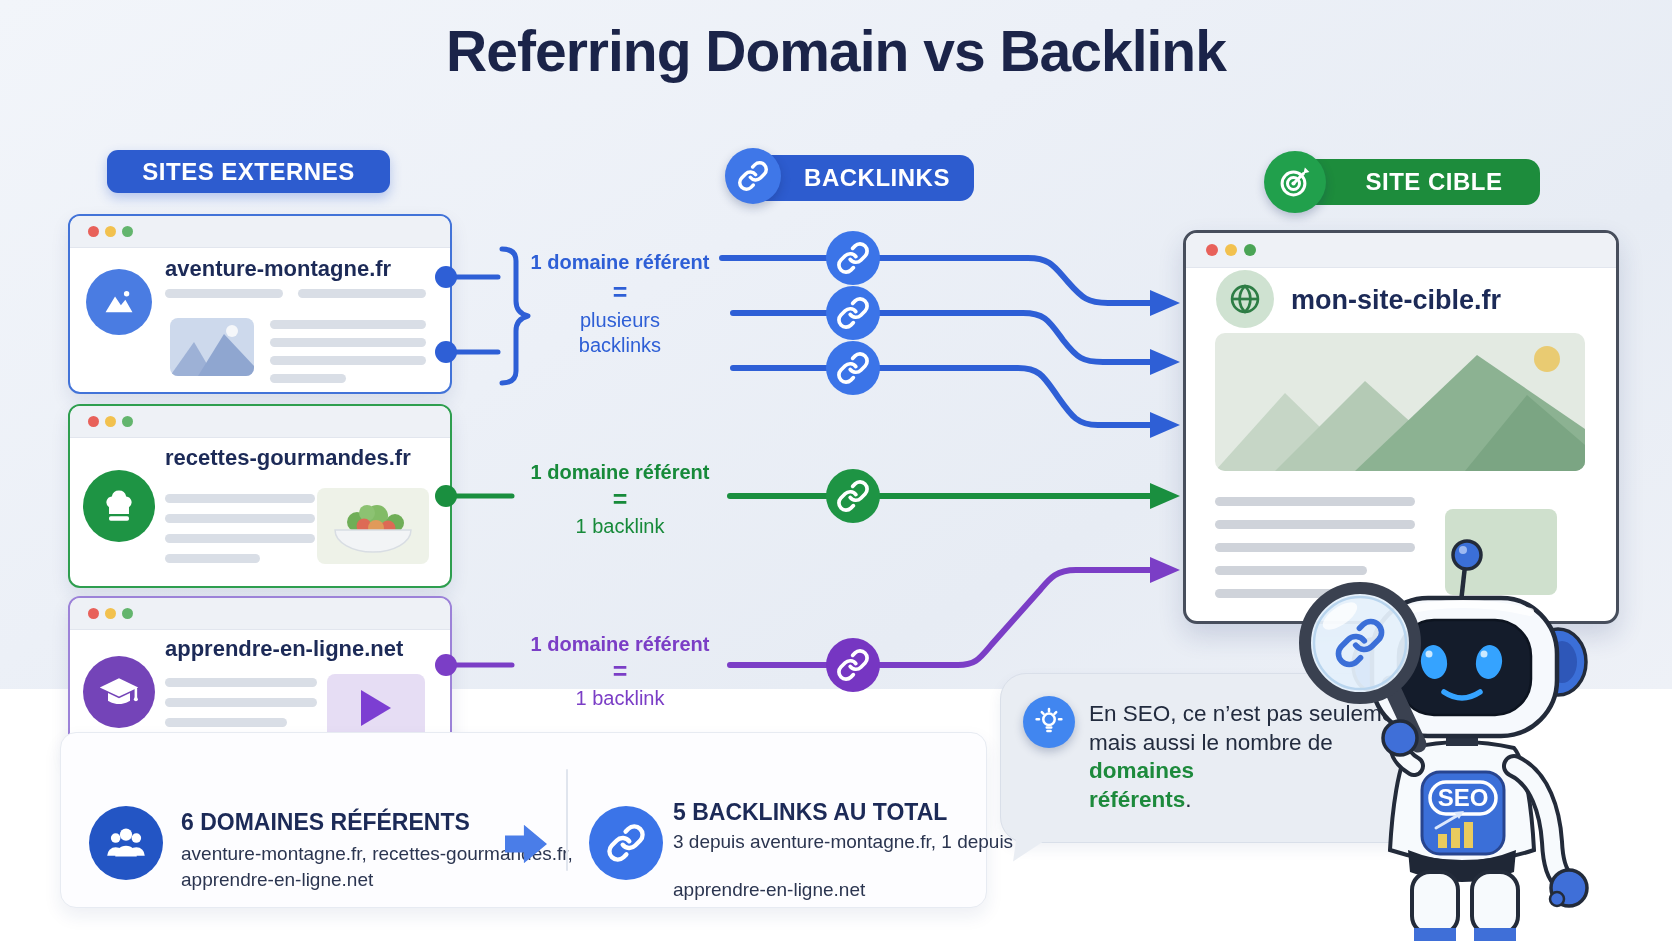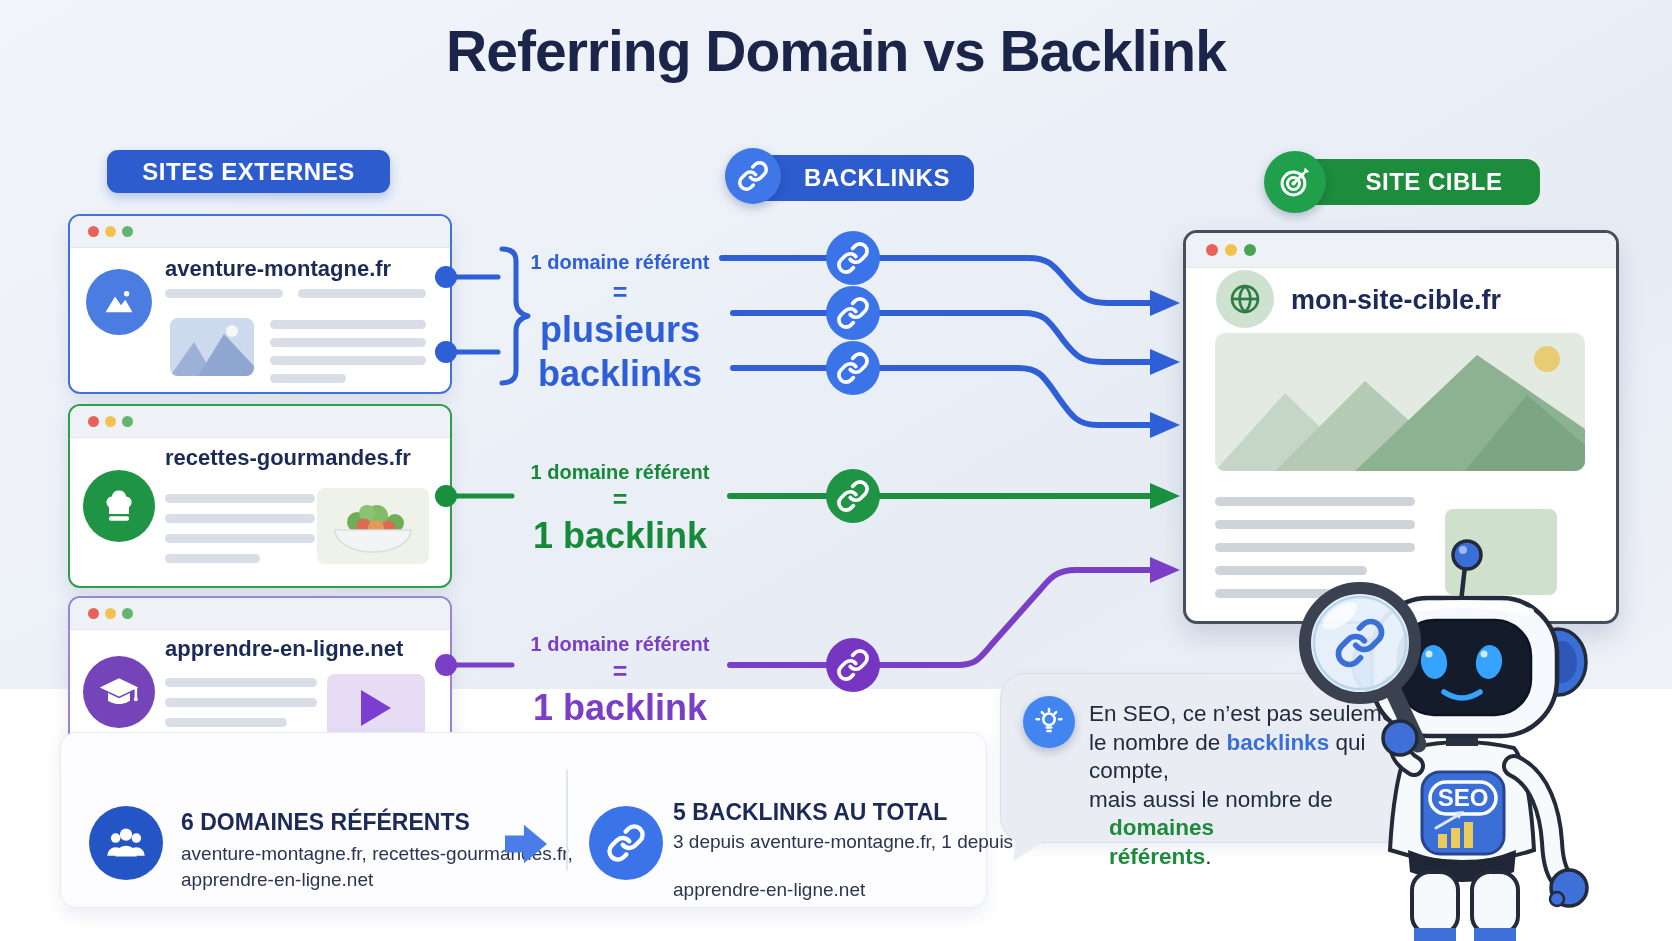--- a/index.html
+++ b/index.html
@@ -27,33 +27,33 @@
   .tl{position:absolute;top:10px;width:11px;height:11px;border-radius:50%;}
   .tl.r{background:#e8615a;} .tl.y{background:#f2c14e;} .tl.g{background:#63b56d;}
   .avatar{position:absolute;border-radius:50%;display:flex;align-items:center;justify-content:center;}
   .card-title{position:absolute;font-weight:800;color:#1c2a57;font-size:22px;white-space:nowrap;}
   .bar{position:absolute;height:9px;border-radius:5px;background:#d9dee6;}
   .thumb{position:absolute;border-radius:8px;overflow:hidden;}
   
   .rel{position:absolute;width:240px;text-align:center;font-weight:800;}
   .rel .l1{font-size:20px;font-weight:700;}
   .rel .eq{font-size:25px;font-weight:800;}
-  .rel .big{font-size:36px;font-weight:700;}
+  .rel .big{font-size:20px;font-weight:400;}
   .rel.blue{color:#2e5fd6;} .rel.green{color:#178a3a;} .rel.purple{color:#7b3ec6;}
   
   .target-card{background:#fff;border:3px solid #474e5c;border-radius:14px;
     box-shadow:0 12px 26px rgba(30,50,110,.16);text-decoration:underline;}
   
   .bubble{background:#e9edf3;border:1.5px solid #d9dfe9;border-radius:26px;
     box-shadow:0 6px 14px rgba(30,50,110,.07);}
   .bubble-tail{position:absolute;left:14px;bottom:-22px;width:0;height:0;
     border-top:30px solid #e9edf3;border-right:34px solid transparent;transform:rotate(8deg);}
   .tip-text{position:absolute;left:88px;top:26px;width:330px;font-size:22.5px;line-height:28.5px;color:#222b3e;}
   .tip-text .blue{color:#3b6fd8;font-weight:600;}
-  .tip-text .green{color:#1d8a3c;font-weight:700;margin-left:20px;}
+  .tip-text .green{color:#1d8a3c;font-weight:700;}
   
   .summary{background:#fdfdff;border:1px solid #e7ebf2;border-radius:16px;
     box-shadow:0 8px 18px rgba(30,50,110,.08);}
   .sum-title{position:absolute;font-size:23px;font-weight:800;color:#1c2a57;white-space:nowrap;}
   .sum-line{position:absolute;font-size:19px;color:#2b3550;white-space:nowrap;}
   .sum-circle{position:absolute;width:74px;height:74px;border-radius:50%;
     display:flex;align-items:center;justify-content:center;}
   .sum-divider{position:absolute;width:2px;background:#e0e5ee;border-radius:2px;}
   .sum-arrow{position:absolute;width:42px;height:42px;background:#4a7de8;
     clip-path:polygon(0 30%,45% 30%,45% 4%,100% 50%,45% 96%,45% 70%,0 70%);}
@@ -327,21 +327,20 @@
 
   <div class="abs bubble" style="left:1000px;top:673px;width:414px;height:168px;z-index:4;">
     <div class="bubble-tail"></div>
     <div class="badge-circle" style="left:22px;top:22px;width:52px;height:52px;background:#4186f0;">
       <svg width="32" height="32" style="color:#fff">
           <use href="#ic-bulb" width="32" height="32"></use>
         </svg>
     </div>
     <div class="tip-text">
       <span style="display:block">En SEO, ce n’est pas seulement</span>
-      <span style="display:block"><span>le nombre de </span><span class="blue">backlinks</span><span> qui compte,</span></span>
       <span style="display:block"><span>mais aussi le nombre de </span><span class="green">domaines</span></span>
       <span style="display:block"><span class="green">référents</span><span>.</span></span>
     </div>
   </div>
 
   <div class="abs summary" style="left:60px;top:732px;width:925px;height:174px;z-index:2;">
     <div class="sum-circle" style="left:28px;top:73px;background:#2355c4;">
       <svg width="46" height="46" style="color:#fff">
           <use href="#ic-people" width="46" height="46"></use>
         </svg>

